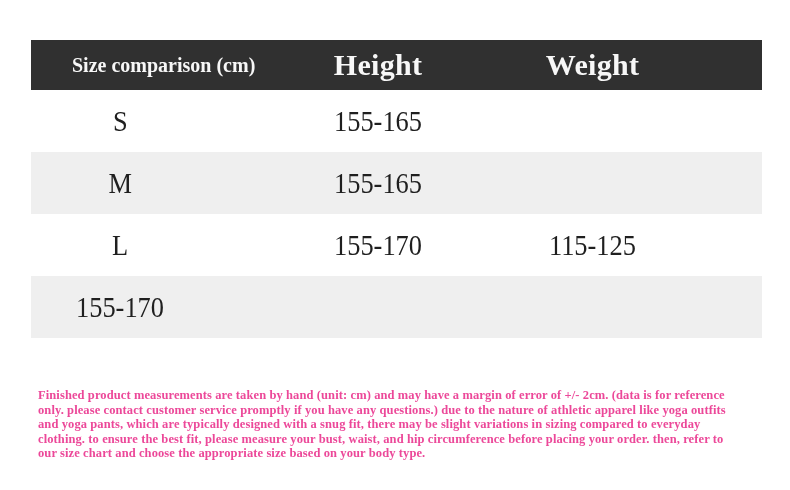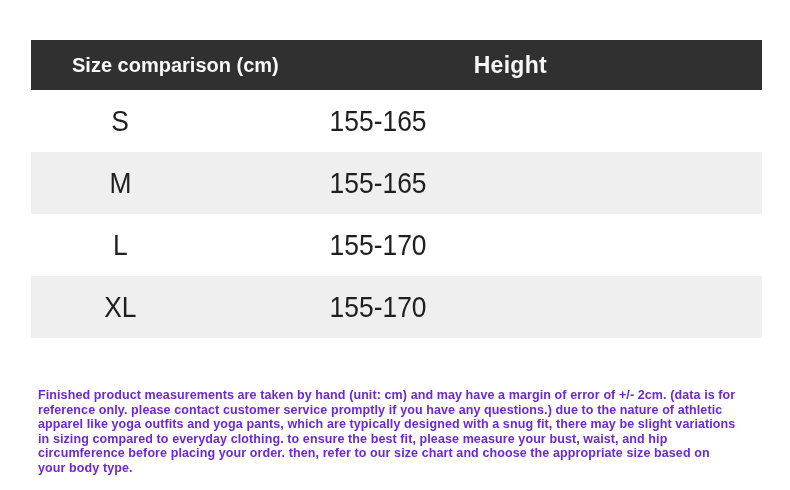--- a/index.html
+++ b/index.html
@@ -2,21 +2,21 @@
 <html><head>
 <meta charset="utf-8">
 <style>
   html, body { margin: 0; padding: 0; background: #ffffff; }
   .canvas {
     position: relative;
     width: 790px;
     height: 490px;
     background: #ffffff;
     overflow: hidden;
-    font-family: Liberation Sans, sans-serif;
+    font-family: Liberation Serif, serif;
   }
   .size-table {
     position: absolute;
     left: 31px;
     top: 40px;
     width: 731px;
   }
   .thead, .tr {
     display: grid;
     grid-template-columns: 178px 338px 215px;
@@ -31,21 +31,21 @@
     background: #ffffff;
   }
   .tbody .tr:nth-child(even) { background: #efefef; }
   .th {
     color: #f7f7f7;
     font-weight: 700;
     text-align: center;
     overflow: visible;
   }
   .th-size { font-size: 20px; }
-  .th-height, .th-weight { font-size: 23px; letter-spacing: 0.3px; text-align: right; }
+  .th-height, .th-weight { font-size: 30px; letter-spacing: 0.3px; }
   .td {
     text-align: center;
     font-size: 30px;
     font-weight: 400;
     color: #1f1f1f;
     overflow: visible;
   }
   .inner { display: inline-block; white-space: nowrap; }
   
   .th-size  .inner { transform: translateX(41px); }
@@ -55,50 +55,53 @@
   .footnote {
     position: absolute;
     left: 38px;
     top: 388px;
     width: 700px;
     margin: 0;
     font-size: 12.5px;
     line-height: 14.6px;
     font-weight: 700;
     letter-spacing: 0.1px;
-    color: #6d28d9;
+    color: #ec4899;
   }
 </style>
 </head>
 <body>
 
 <div class="canvas">
   <div class="size-table">
     <div class="thead">
       <div class="th th-size">
         <span class="inner">Size comparison (cm)</span>
       </div>
       <div class="th th-height">
         <span class="inner">Height</span>
       </div>
+      <div class="th th-weight">
+        <span class="inner">Weight</span>
+      </div>
     </div>
     <div class="tbody">
         <div class="tr">
           <div class="td td-size"><span class="inner">S</span></div>
           <div class="td td-height"><span class="inner">155-165</span></div>
         </div>
         <div class="tr">
           <div class="td td-size"><span class="inner">M</span></div>
           <div class="td td-height"><span class="inner">155-165</span></div>
         </div>
         <div class="tr">
           <div class="td td-size"><span class="inner">L</span></div>
           <div class="td td-height"><span class="inner">155-170</span></div>
+          <div class="td td-weight"><span class="inner">115-125</span></div>
         </div>
         <div class="tr">
-          <div class="td td-size"><span class="inner">XL</span></div>
           <div class="td td-height"><span class="inner">155-170</span></div>
         </div>
       </div>
   </div>
 
   <p class="footnote">Finished product measurements are taken by hand (unit: cm) and may have a margin of error of +/- 2cm. (data is for reference only. please contact customer service promptly if you have any questions.) due to the nature of athletic apparel like yoga outfits and yoga pants, which are typically designed with a snug fit, there may be slight variations in sizing compared to everyday clothing. to ensure the best fit, please measure your bust, waist, and hip circumference before placing your order. then, refer to our size chart and choose the appropriate size based on your body type.</p>
 </div>
 
 </body></html>

